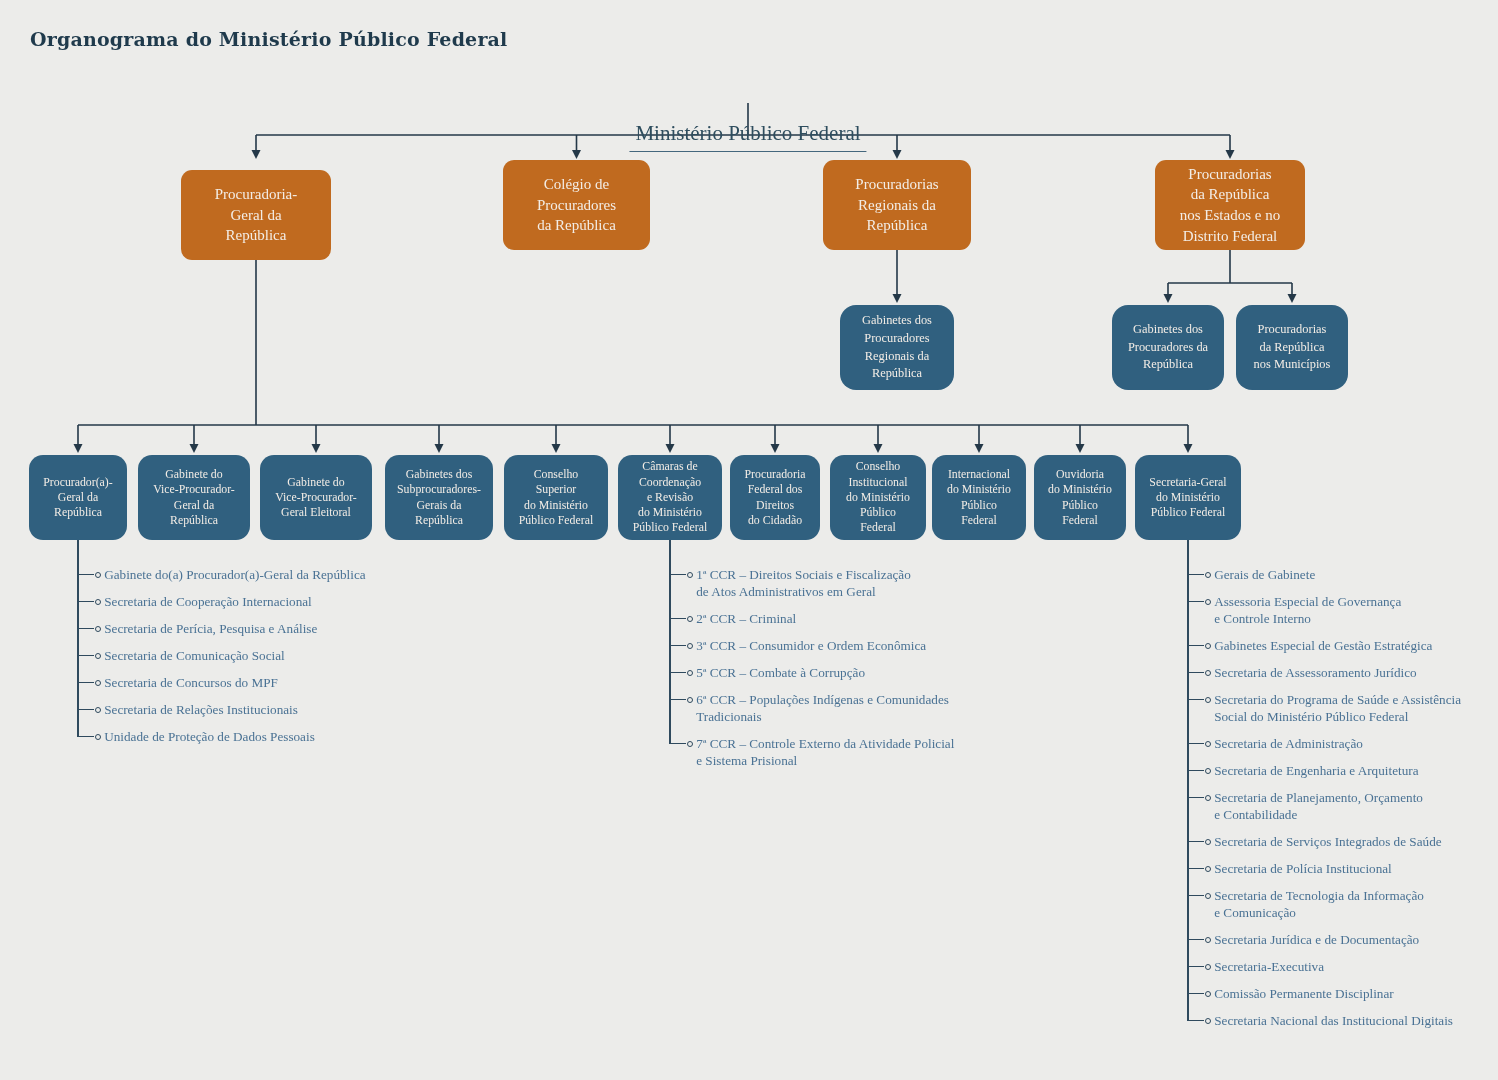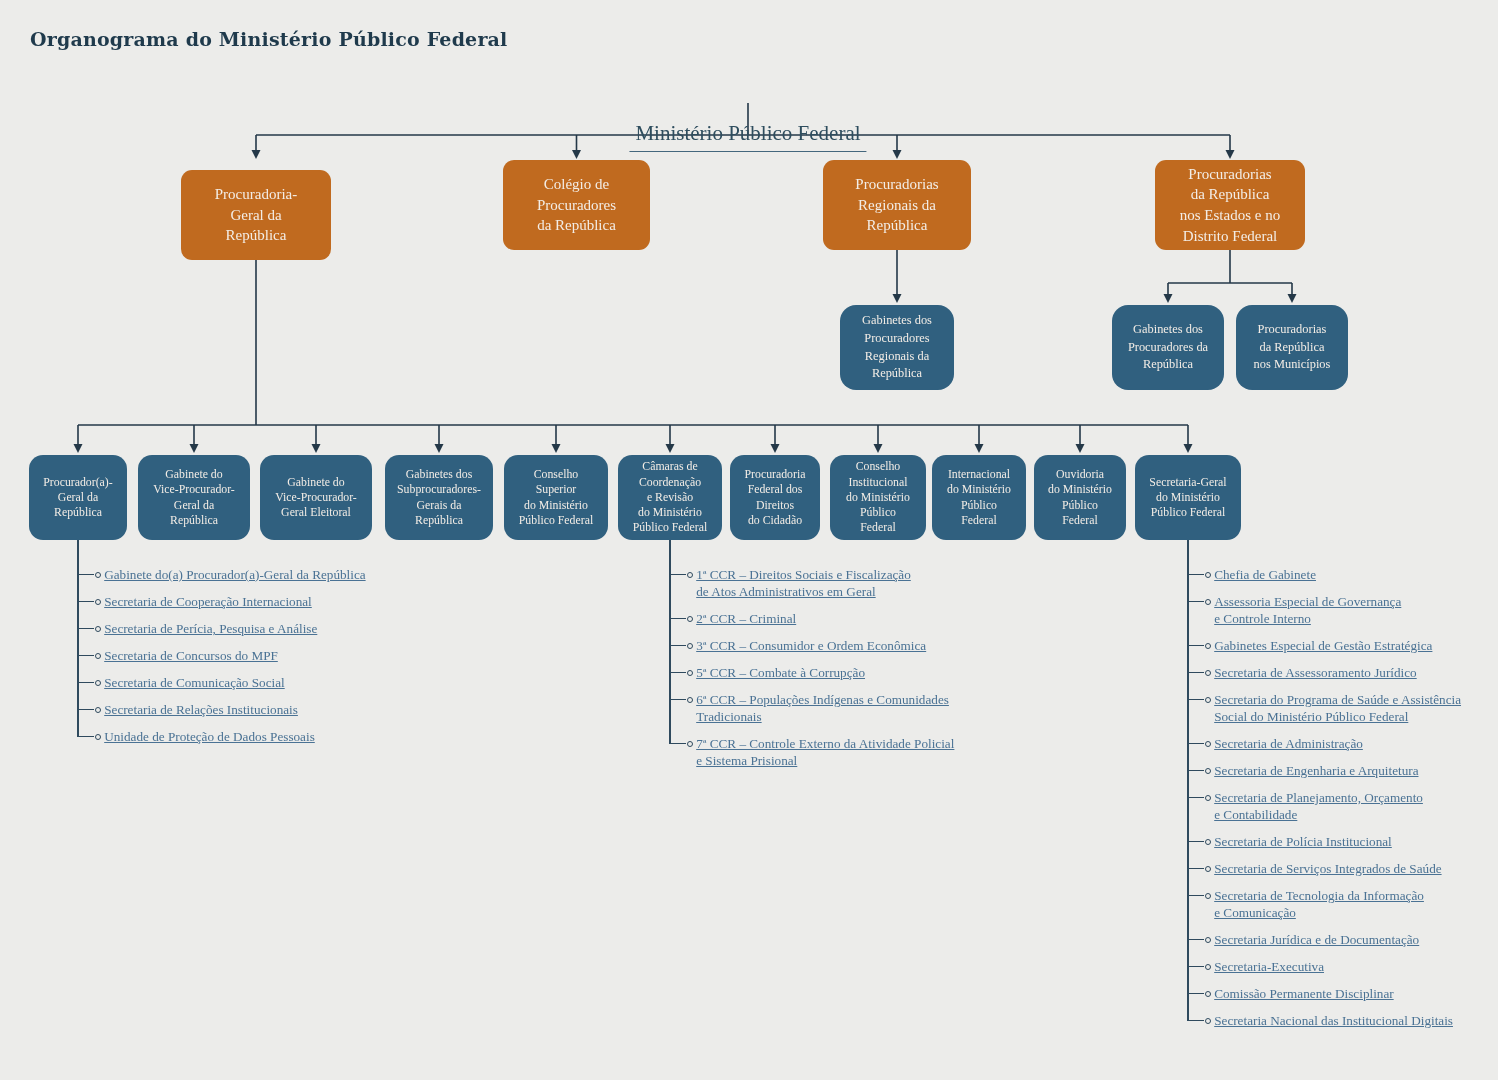--- a/index.html
+++ b/index.html
@@ -20,21 +20,21 @@
   .connectors{position:absolute;left:0;top:0;}
   .box{
     position:absolute;display:flex;align-items:center;justify-content:center;
     text-align:center;white-space:pre-line;color:#F3EDE6;
   }
   .box.orange{background:#C06A1F;border-radius:11px;font-size:15px;line-height:1.38;}
   .box.blue{background:#30607F;border-radius:16px;}
   .box.mid{font-size:12.4px;line-height:1.45;}
   .box.row2{font-size:11.8px;line-height:1.3;border-radius:14px;}
   .tree{position:absolute;font-size:13.2px;color:#4A7294;}
-  .tree-item{position:relative;padding:5px 0 5px 27px;line-height:17px;white-space:pre-line;text-decoration:underline;}
+  .tree-item{position:relative;padding:5px 0 5px 27px;line-height:17px;white-space:pre-line;}
   .tree-item::before{content:"";position:absolute;left:0;top:0;bottom:0;width:1.5px;background:#2F4A5E;}
   .tree-item:first-child{padding-top:26px;}
   .tree-item:last-child::before{bottom:auto;height:14px;}
   .tree-item::after{content:"";position:absolute;left:1px;top:13px;width:16px;border-top:1.5px solid #2F4A5E;}
   .tree-item:first-child::after{top:34px;}
   .tree-item:first-child:last-child::before{height:35px;}
   .tree-label::before{
     content:"";position:absolute;left:18px;top:10.5px;width:4px;height:4px;
     border:1.2px solid #2F4A5E;border-radius:50%;background:transparent;
   }
@@ -165,52 +165,52 @@
 Público
 Federal</div>
   <div class="box blue row2" style="left:1135px;top:455px;width:106px;height:85px">Secretaria-Geral
 do Ministério
 Público Federal</div>
 
   <div class="tree" style="left:77.2px;top:540px;width:320px">
     <div class="tree-item"><span class="tree-label">Gabinete do(a) Procurador(a)-Geral da República</span></div>
     <div class="tree-item"><span class="tree-label">Secretaria de Cooperação Internacional</span></div>
     <div class="tree-item"><span class="tree-label">Secretaria de Perícia, Pesquisa e Análise</span></div>
+    <div class="tree-item"><span class="tree-label">Secretaria de Comunicação Social</span></div>
     <div class="tree-item"><span class="tree-label">Secretaria de Concursos do MPF</span></div>
-    <div class="tree-item"><span class="tree-label">Secretaria de Comunicação Social</span></div>
     <div class="tree-item"><span class="tree-label">Secretaria de Relações Institucionais</span></div>
     <div class="tree-item"><span class="tree-label">Unidade de Proteção de Dados Pessoais</span></div>
   </div>
 
   <div class="tree" style="left:669.2px;top:540px;width:320px">
     <div class="tree-item"><span class="tree-label">1ª CCR – Direitos Sociais e Fiscalização
 de Atos Administrativos em Geral</span></div>
     <div class="tree-item"><span class="tree-label">2ª CCR – Criminal</span></div>
     <div class="tree-item"><span class="tree-label">3ª CCR – Consumidor e Ordem Econômica</span></div>
     <div class="tree-item"><span class="tree-label">5ª CCR – Combate à Corrupção</span></div>
     <div class="tree-item"><span class="tree-label">6ª CCR – Populações Indígenas e Comunidades
 Tradicionais</span></div>
     <div class="tree-item"><span class="tree-label">7ª CCR – Controle Externo da Atividade Policial
 e Sistema Prisional</span></div>
   </div>
 
   <div class="tree" style="left:1187.2px;top:540px;width:305px">
-    <div class="tree-item"><span class="tree-label">Chefia de Gabinete</span></div>
+    <div class="tree-item"><span class="tree-label">Gerais de Gabinete</span></div>
     <div class="tree-item"><span class="tree-label">Assessoria Especial de Governança
 e Controle Interno</span></div>
     <div class="tree-item"><span class="tree-label">Gabinetes Especial de Gestão Estratégica</span></div>
     <div class="tree-item"><span class="tree-label">Secretaria de Assessoramento Jurídico</span></div>
     <div class="tree-item"><span class="tree-label">Secretaria do Programa de Saúde e Assistência
 Social do Ministério Público Federal</span></div>
     <div class="tree-item"><span class="tree-label">Secretaria de Administração</span></div>
     <div class="tree-item"><span class="tree-label">Secretaria de Engenharia e Arquitetura</span></div>
     <div class="tree-item"><span class="tree-label">Secretaria de Planejamento, Orçamento
 e Contabilidade</span></div>
+    <div class="tree-item"><span class="tree-label">Secretaria de Serviços Integrados de Saúde</span></div>
     <div class="tree-item"><span class="tree-label">Secretaria de Polícia Institucional</span></div>
-    <div class="tree-item"><span class="tree-label">Secretaria de Serviços Integrados de Saúde</span></div>
     <div class="tree-item"><span class="tree-label">Secretaria de Tecnologia da Informação
 e Comunicação</span></div>
     <div class="tree-item"><span class="tree-label">Secretaria Jurídica e de Documentação</span></div>
     <div class="tree-item"><span class="tree-label">Secretaria-Executiva</span></div>
     <div class="tree-item"><span class="tree-label">Comissão Permanente Disciplinar</span></div>
     <div class="tree-item"><span class="tree-label">Secretaria Nacional das Institucional Digitais</span></div>
   </div>
 
 </div>
 

